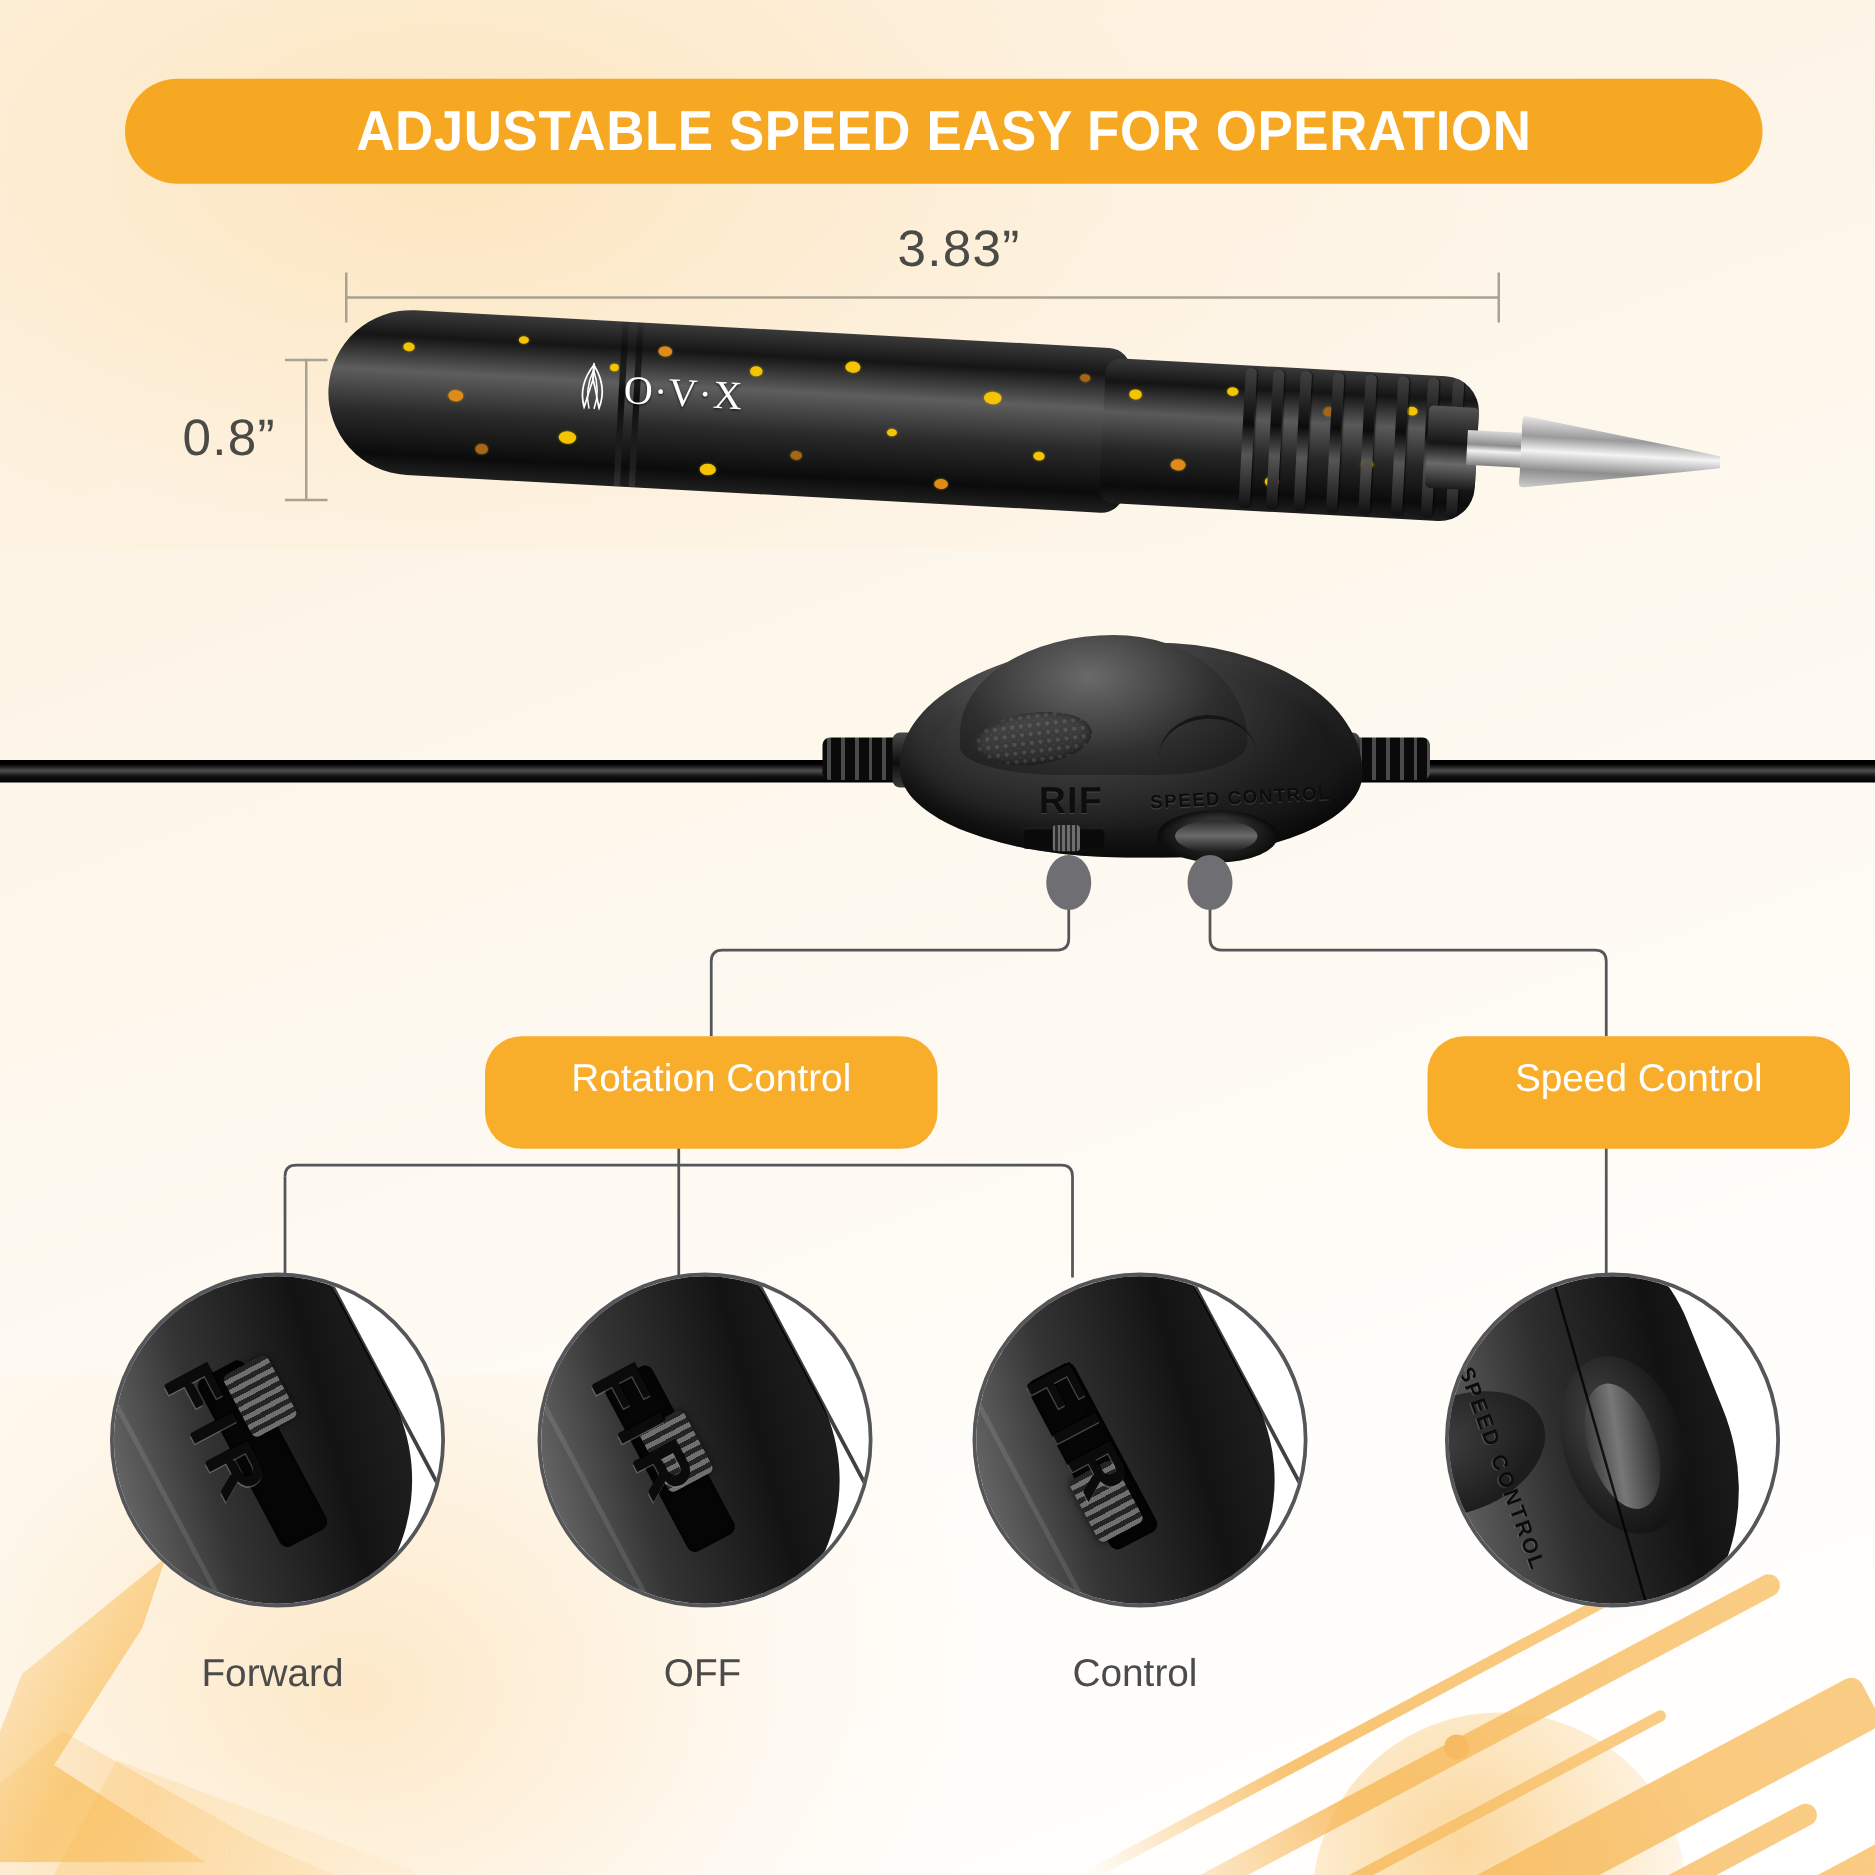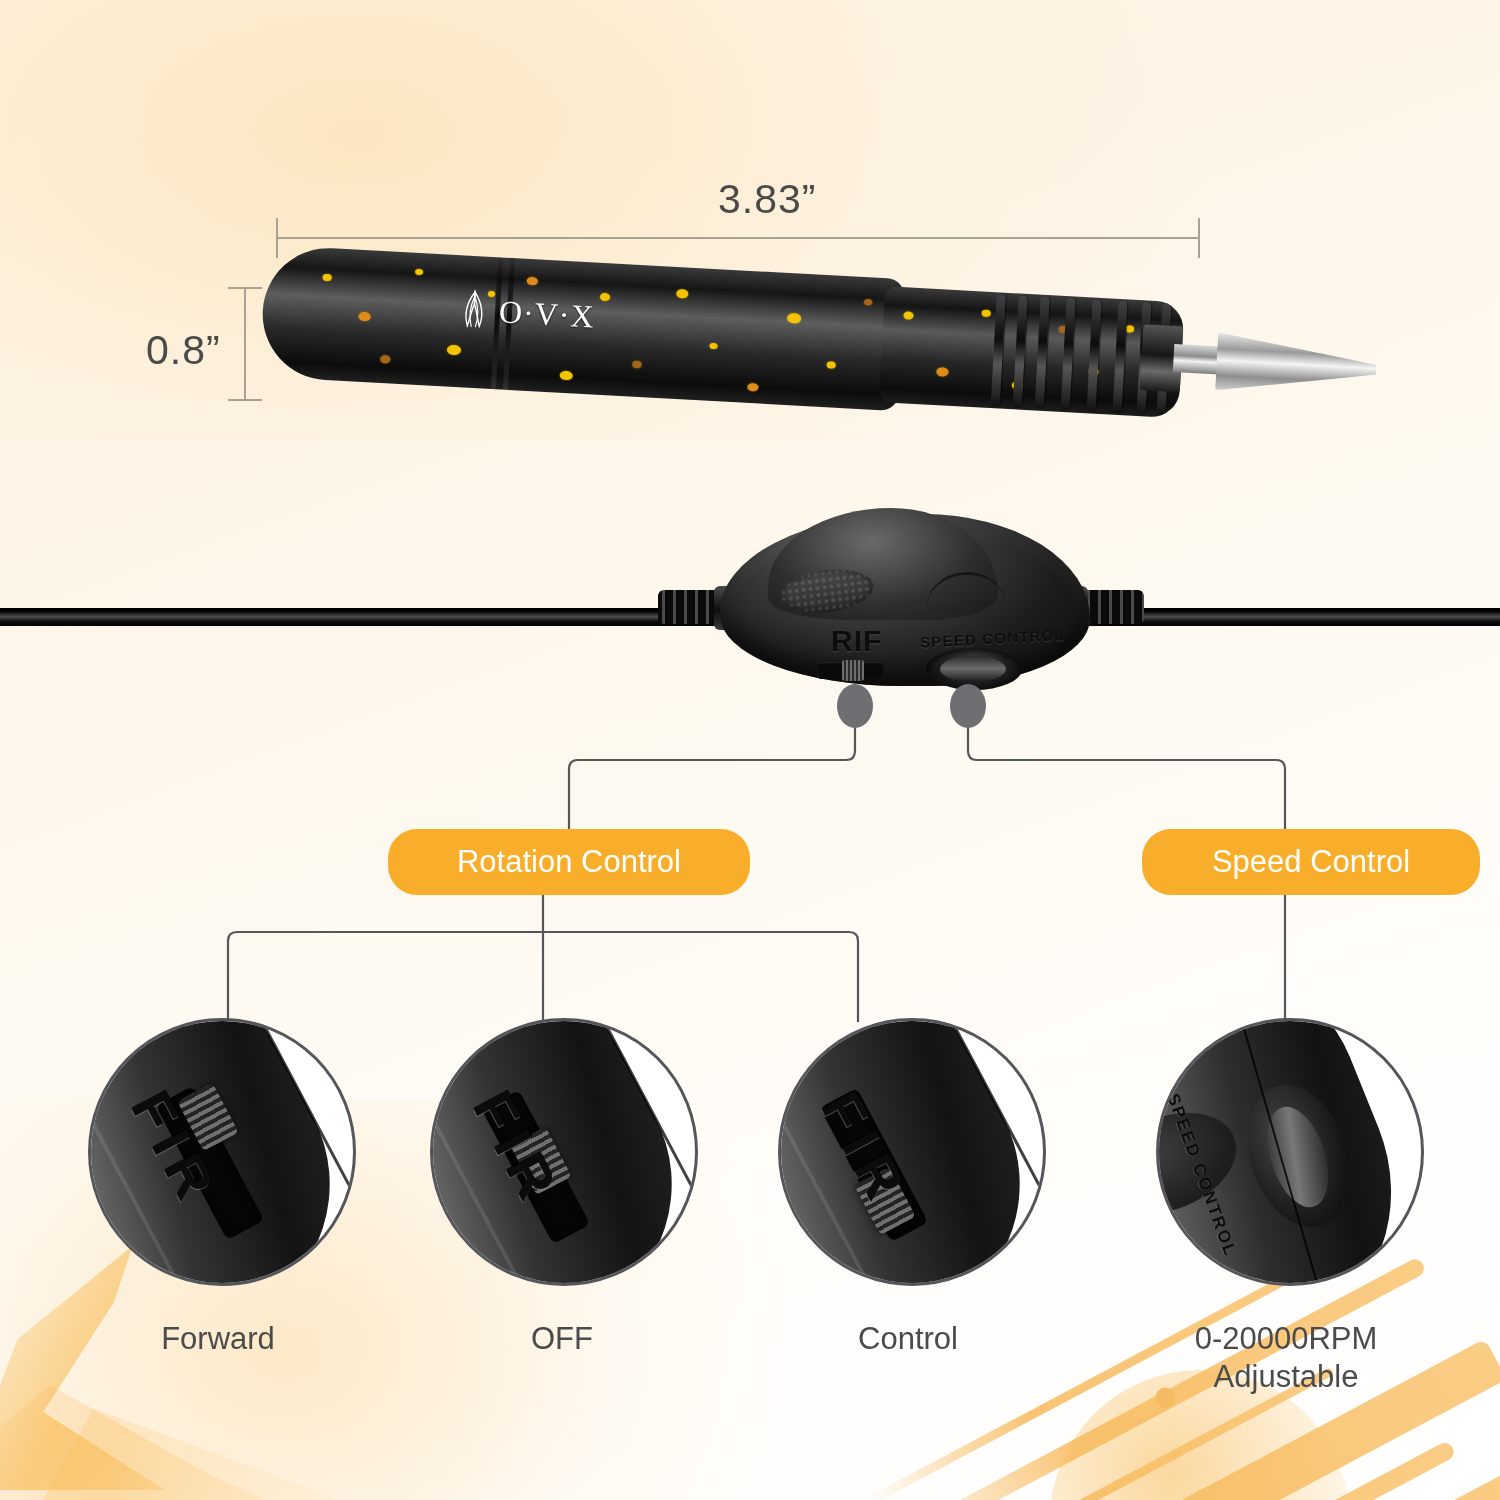--- a/index.html
+++ b/index.html
@@ -364,23 +364,22 @@
   
   .tree { position: absolute; left: 0; top: 0; width: 1500px; height: 1500px; pointer-events: none; }
 
   
   .callout {
     position: absolute;
     height: 58px;
     border-radius: 29px;
     background: #f9ae2b;
     display: flex;
-    align-items: center;
     justify-content: center;
-    padding: 4px 26px;
+    padding: 16px 26px;
   }
   .callout span {
     color: #ffffff;
     font-size: 31px;
   }
   .callout-rotation { left: 388px; top: 829px; width: 310px; }
   .callout-speed    { left: 1142px; top: 829px; width: 286px; }
 
   
   .zoomcircle {
@@ -528,20 +527,23 @@
       <div class="stripe" style="top: 86px;  width: 600px;"></div>
       <div class="stripe-dot" style="top: 82px; left: 300px;"></div>
       <div class="stripe thin" style="top: 142px; width: 470px;"></div>
       <div class="stripe thick" style="top: 190px; width: 620px;"></div>
       <div class="stripe" style="top: 262px; width: 540px;"></div>
       <div class="stripe thick" style="top: 318px; width: 620px;"></div>
 
     </div>
   </div>
 
+  <div class="header-pill">
+    <div class="title">ADJUSTABLE SPEED EASY FOR OPERATION</div>
+  </div>
 
   <div class="dim-width-label">3.83”</div>
   <div class="dim-h-line"></div>
   <div class="dim-h-cap-l"></div>
   <div class="dim-h-cap-r"></div>
 
   <div class="dim-height-label">0.8”</div>
   <div class="dim-v-line"></div>
   <div class="dim-v-cap-t"></div>
   <div class="dim-v-cap-b"></div>
@@ -684,18 +686,14 @@
 
   <div class="caption cap1">
     <div>Forward</div>
   </div>
   <div class="caption cap2">
     <div>OFF</div>
   </div>
   <div class="caption cap3">
     <div>Control</div>
   </div>
-  <div class="caption cap4">
-    <div>0-20000RPM</div>
-    <div>Adjustable</div>
-  </div>
 
 </div>
 
 </body></html>

